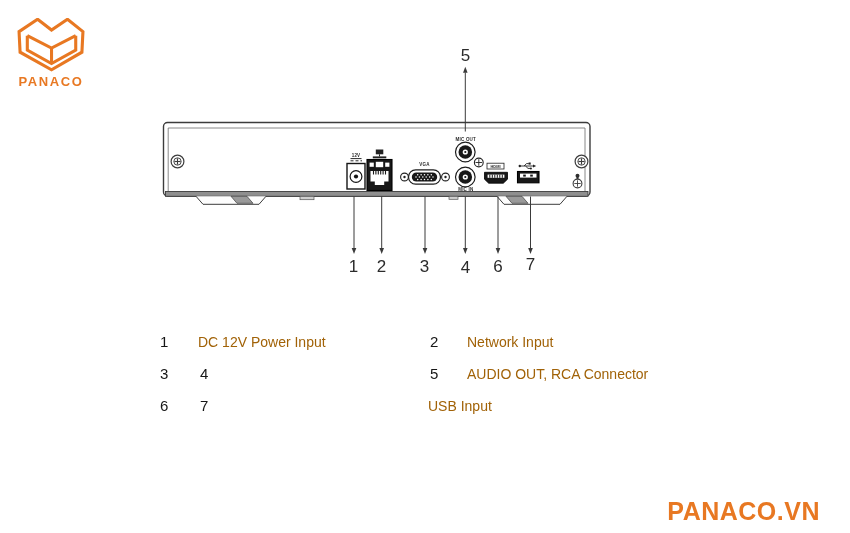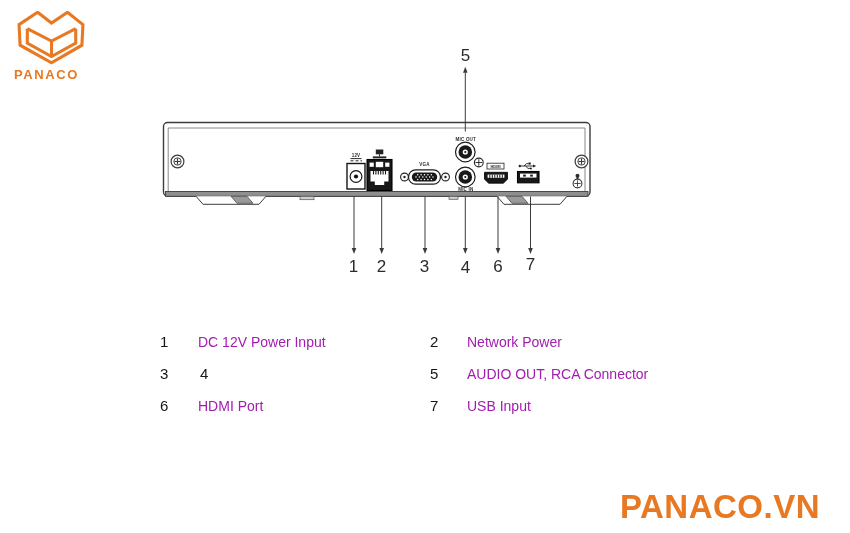--- a/index.html
+++ b/index.html
@@ -7,21 +7,21 @@
   body {
     width:850px; height:533px;
     background:#ffffff;
     position:relative;
     overflow:hidden;
     font-family:"Liberation Sans", sans-serif;
     color:#1c1c1c;
   }
 
   
-  .logo { position:absolute; left:14px; top:11px; width:74px; }
+  .logo { position:absolute; left:14px; top:18px; width:74px; text-align:center; }
   .logo-book { display:block; margin:0 auto; }
   .logo-book path { fill:none; stroke:var(--accent); stroke-width:3; stroke-linejoin:miter; }
   .logo-text {
     margin-top:2px;
     font-size:13px; font-weight:bold; letter-spacing:1.6px;
     color:var(--accent); white-space:nowrap;
   }
 
   
   .diagram { position:absolute; left:140px; top:30px; }
@@ -35,26 +35,26 @@
 
   
   .legend {
     position:absolute; left:158px; top:333px; width:560px;
     display:grid;
     grid-template-columns:40px 230px 39px auto;
     row-gap:15px;
     align-items:baseline;
   }
   .lnum  { font-size:15px; color:#161616; padding-left:2px; }
-  .llabel{ font-size:14px; color:#a21caf; white-space:nowrap; }
+  .llabel{ font-size:14px; color:#a16207; white-space:nowrap; }
 
   
   .website {
     position:absolute; right:30px; bottom:7px;
-    font-size:33px; font-weight:bold; letter-spacing:0.5px;
+    font-size:25px; font-weight:bold; letter-spacing:0.5px;
     color:var(--accent);
     margin-left:18px;
   }
 </style>
 </head>
 <body>
 
 <div class="logo">
   <svg class="logo-book" width="68" height="54" viewBox="0 0 66 52">
     <path d="M20,1 L33.5,11.5 L49,1 L64,13 L63,33 L33.5,50 L3,33 L2,13 Z"></path>
@@ -218,27 +218,26 @@
     <text x="465.5" y="273" class="callout-num">4</text>
     <text x="498" y="272" class="callout-num">6</text>
     <text x="530.5" y="270" class="callout-num">7</text>
   </g>
 </svg>
 
 <div class="legend">
   <div class="lnum">1</div>
   <div class="llabel">DC 12V Power Input</div>
   <div class="lnum">2</div>
-  <div class="llabel">Network Power</div>
+  <div class="llabel">Network Input</div>
 
   <div class="lnum">3</div>
   <div class="lnum">4</div>
 
   <div class="lnum">5</div>
   <div class="llabel">AUDIO OUT, RCA Connector</div>
   <div class="lnum">6</div>
-  <div class="llabel">HDMI Port</div>
 
   <div class="lnum">7</div>
   <div class="llabel">USB Input</div>
 </div>
 
 <div class="website">PANACO.VN</div>
 
 </body></html>

